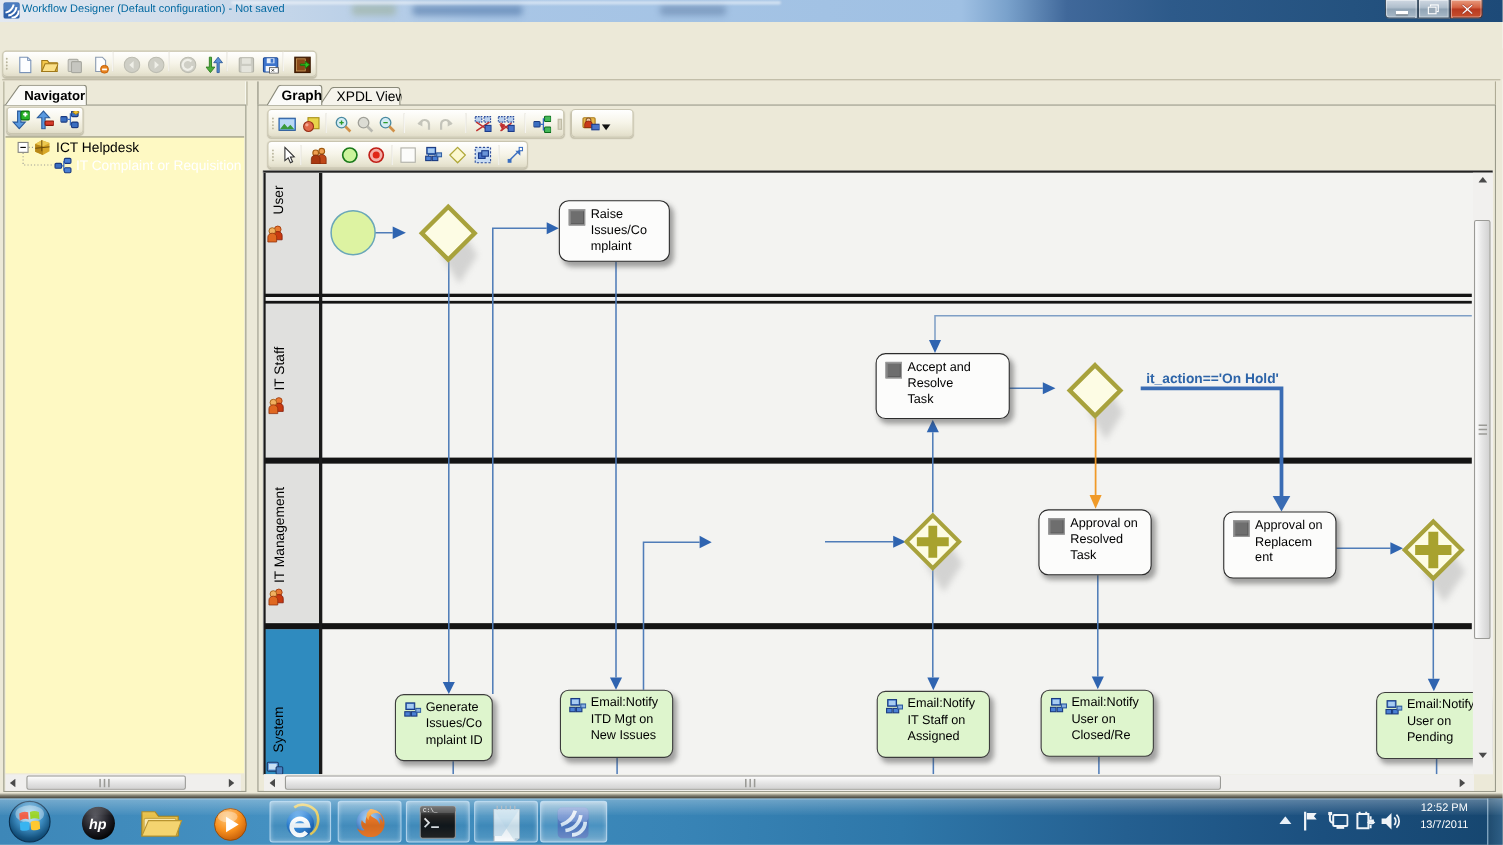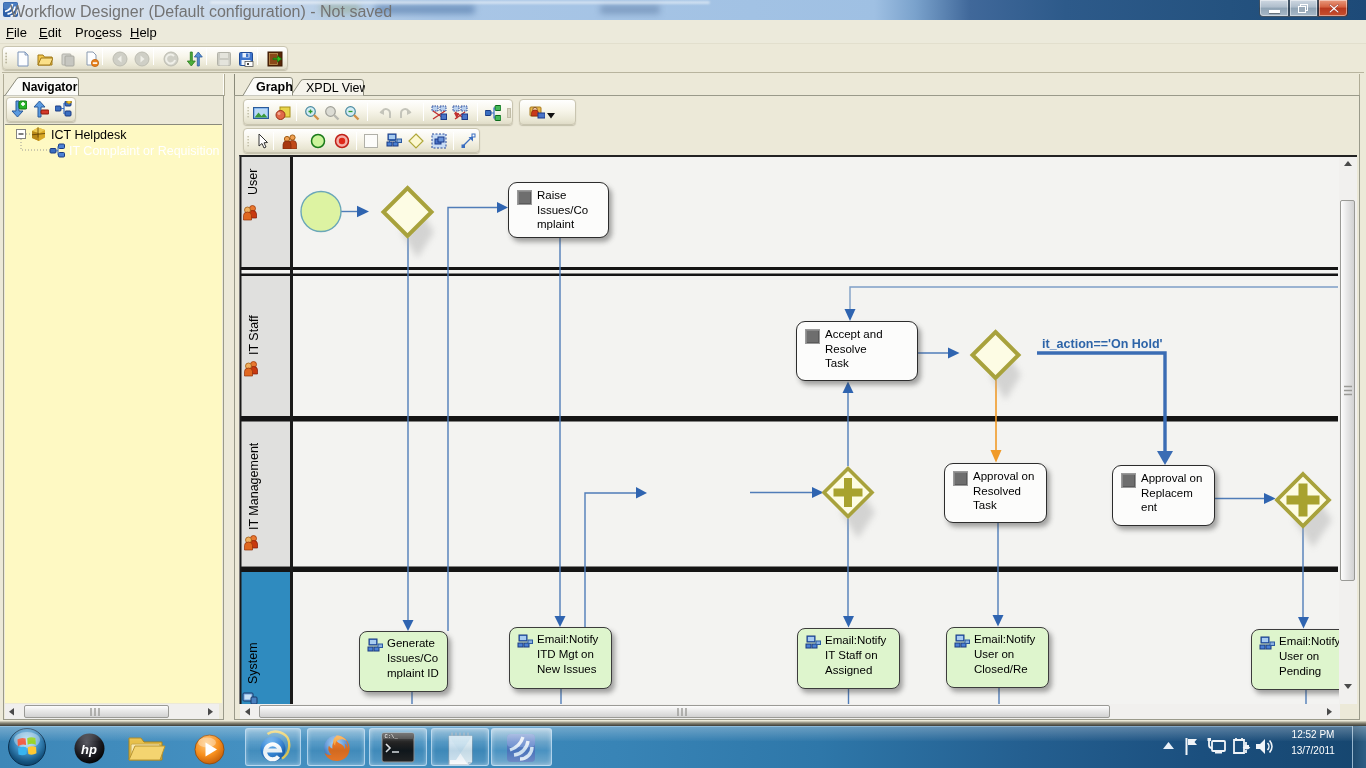--- a/index.html
+++ b/index.html
@@ -6,21 +6,21 @@
 html,body { width:1366px; height:768px; overflow:hidden; font-family:"Liberation Sans", sans-serif; }
 #root { position:absolute; left:0; top:0; width:1366px; height:768px; background:#ece9d8; }
 .abs { position:absolute; }
 
 
 #titlebar { left:0; top:0; width:1366px; height:20px;
   background:linear-gradient(90deg,#e3e9f1 0%,#d4dfec 10%,#bed2e8 22%,#a9c6e6 32%,#a2c2e4 55%,#9fc0e3 64%,#7aa2cc 67%,#40689a 71%,#2d5a8a 78%,#24527f 90%,#1d4a78 100%);
 }
 #titlebar .ghost { position:absolute; border-radius:3px; filter:blur(3px); }
 #title-icon { left:3px; top:2px; width:15px; height:15px; }
-#title-text { left:10px; top:3px; font-size:16px; color:#737373; }
+#title-text { left:20px; top:3px; font-size:10px; color:#0369a1; }
 .capbtn { position:absolute; top:0; height:17px; border:1px solid rgba(20,40,60,0.75); border-top:none; box-shadow:inset 0 0 0 1px rgba(255,255,255,0.45); }
 #btn-min { left:1259px; width:30px; border-radius:0 0 0 4px; background:linear-gradient(#cfd8e2 0%,#aebdcb 45%,#8fa3b4 50%,#a8b9c8 100%); }
 #btn-max { left:1289px; width:29px; background:linear-gradient(#cfd8e2 0%,#aebdcb 45%,#8fa3b4 50%,#a8b9c8 100%); }
 #btn-close { left:1318px; width:30px; border-radius:0 0 4px 0; background:linear-gradient(#e89a7e 0%,#d4603f 45%,#b8391f 50%,#c8502e 100%); }
 
 
 #menubar { left:0; top:20px; width:1366px; height:24px; background:#eceadb; border-bottom:1px solid #e2dfcd; }
 .menu-item { position:absolute; top:5px; font-size:13px; color:#000; }
 
 
@@ -98,26 +98,20 @@
   <div id="btn-max" class="capbtn">
     <div style="position:absolute;left:10px;top:4px;width:8px;height:7px;border:1px solid #fff;background:transparent;"></div>
     <div style="position:absolute;left:8px;top:6px;width:8px;height:7px;border:1px solid #fff;background:#9aaab8;"></div>
   </div>
   <div id="btn-close" class="capbtn">
     <svg style="position:absolute;left:9px;top:3px;" width="12" height="11" viewBox="0 0 12 11">
       <path d="M2 1 L6 4.3 L10 1 L11 2 L7.2 5.5 L11 9 L10 10 L6 6.7 L2 10 L1 9 L4.8 5.5 L1 2 Z" fill="#fff" stroke="#861c10" stroke-width="0.5"></path>
     </svg>
   </div>
 
-  <div id="menubar" class="abs">
-    <div class="menu-item" style="left:6px;"><u>F</u>ile</div>
-    <div class="menu-item" style="left:39px;"><u>E</u>dit</div>
-    <div class="menu-item" style="left:75px;">Pro<u>c</u>ess</div>
-    <div class="menu-item" style="left:130px;"><u>H</u>elp</div>
-  </div>
 
   <div id="toolbar-row" class="abs">
     <div id="main-island" class="island"></div>
     <svg class="dragdots abs" style="left:5px;top:6px;" width="4" height="16" viewBox="0 0 4 16">
       <circle cx="1.5" cy="2" r="1.2" fill="#b8b49c"></circle>
         <circle cx="1.5" cy="6" r="1.2" fill="#b8b49c"></circle>
       <circle cx="1.5" cy="10" r="1.2" fill="#b8b49c"></circle>
         <circle cx="1.5" cy="14" r="1.2" fill="#b8b49c"></circle>
     </svg>
     <svg class="ticon" style="left:15px;top:7px;" viewBox="0 0 16 16">

